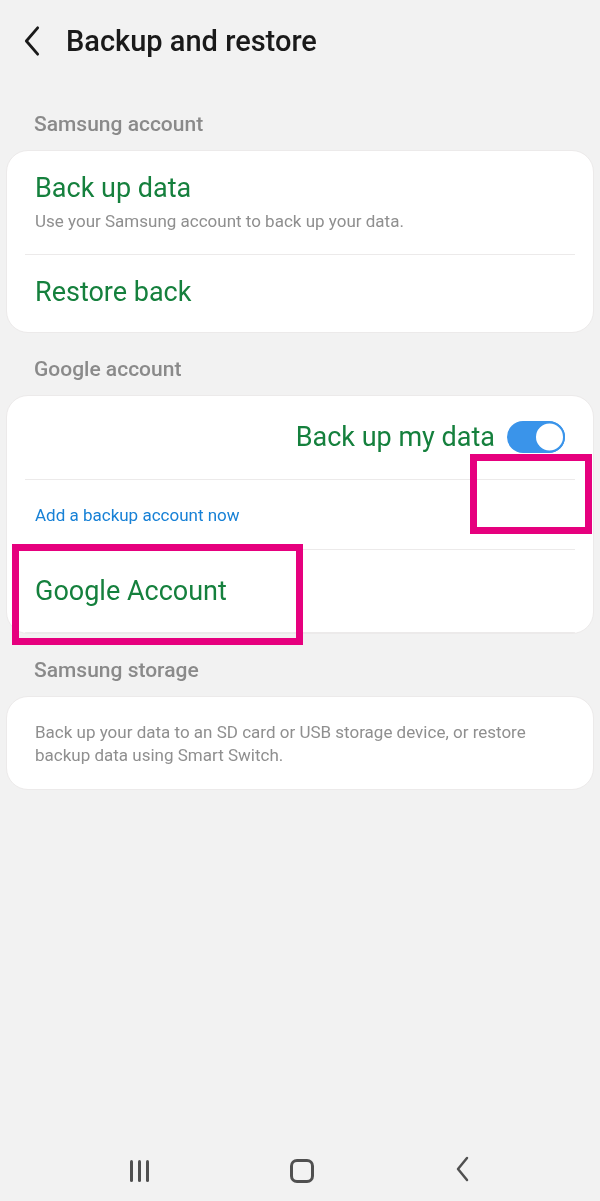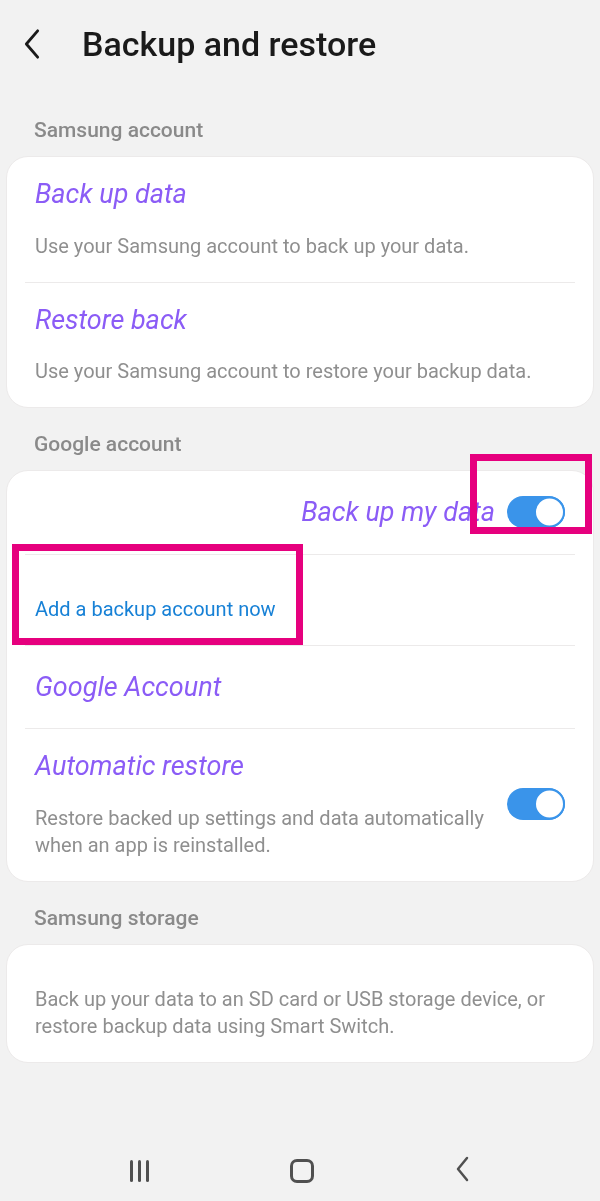--- a/index.html
+++ b/index.html
@@ -16,24 +16,23 @@
     padding: 24px 22px 20px 22px;
   }
   .back-chevron {
     width: 44px;
     display: flex;
     align-items: center;
     justify-content: flex-start;
   }
   .back-chevron svg { width: 20px; height: 32px; }
   .header-title {
-    font-size: 34px;
+    font-size: 29px;
     font-weight: 500;
     color: #1a1a1a;
-    margin-left: 16px;
   }
   .section-label {
     font-size: 21px;
     font-weight: 500;
     color: #8a8a8a;
     padding: 34px 18px 14px 34px;
   }
   .section-label.tight { padding-top: 24px; }
   .card {
     background: #fff;
@@ -46,29 +45,28 @@
     padding: 20px 28px 22px 28px;
     position: relative;
   }
   .divider {
     height: 1px;
     background: #eceaea;
     margin: 0 18px;
   }
   .row-title {
     font-size: 27px;
-    color: #8b5cf6;
+    color: #15803d;
     line-height: 1.28;
-    font-style: italic;
   }
   .row-sub {
-    font-size: 20px;
+    font-size: 17px;
     color: #8f8f8f;
     line-height: 1.35;
-    margin-top: 21px;
+    margin-top: 4px;
   }
   .row-sub.link { color: #1781d6; }
   .row.flex {
     display: flex;
     align-items: center;
     justify-content: space-between;
   }
   .row.flex .text-wrap { flex: 1; padding-right: 12px; }
   .toggle {
     width: 58px;
@@ -129,21 +127,20 @@
 
 <div class="section-label">Samsung account</div>
 <div class="card">
   <div class="row">
     <div class="row-title">Back up data</div>
     <div class="row-sub">Use your Samsung account to back up your data.</div>
   </div>
   <div class="divider"></div>
   <div class="row">
     <div class="row-title">Restore back</div>
-    <div class="row-sub">Use your Samsung account to restore your backup data.</div>
   </div>
 </div>
 
 <div class="section-label tight">Google account</div>
 <div class="card">
   <div class="row flex" style="padding-top:24px;padding-bottom:24px;text-align:right;">
     <div class="text-wrap">
       <div class="row-title">Back up my data</div>
     </div>
     <div class="toggle">
@@ -152,29 +149,20 @@
   </div>
   <div class="divider"></div>
   <div class="row">
     <div class="row-sub link">Add a backup account now</div>
   </div>
   <div class="divider"></div>
   <div class="row" style="padding-top:24px;padding-bottom:24px;">
     <div class="row-title">Google Account</div>
   </div>
   <div class="divider"></div>
-  <div class="row flex">
-    <div class="text-wrap">
-      <div class="row-title">Automatic restore</div>
-      <div class="row-sub">Restore backed up settings and data automatically when an app is reinstalled.</div>
-    </div>
-    <div class="toggle">
-      <div class="knob"></div>
-    </div>
-  </div>
 </div>
 
 <div class="section-label tight">Samsung storage</div>
 <div class="card">
   <div class="row">
     <div class="row-sub">Back up your data to an SD card or USB storage device, or restore backup data using Smart Switch.</div>
   </div>
 </div>
 
 <div class="highlight-box" style="left:470px; top:454px; width:122px; height:80px;"></div>

